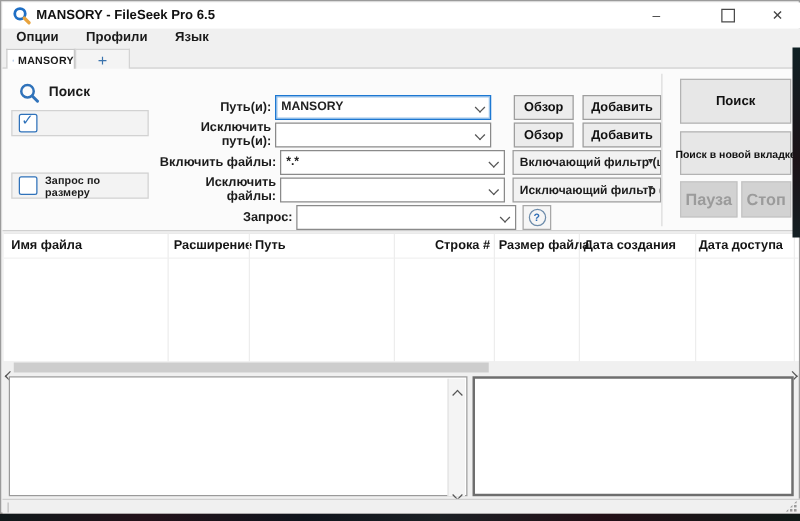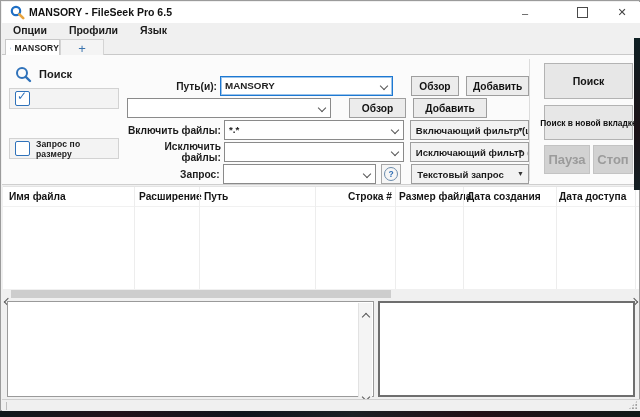--- a/index.html
+++ b/index.html
@@ -168,20 +168,21 @@
         <span class="flabel">Путь(и):</span>
         <span class="combo w-wide focused">
           <span class="val">MANSORY</span>
           <span class="chv down"></span>
         </span>
         <span class="pushbtn browse">Обзор</span>
         <span class="pushbtn add">Добавить</span>
       </div>
 
       <div id="frow-1" class="abs frow">
+        <span class="flabel">Исключить путь(и):</span>
         <span class="combo w-wide">
           <span class="val"></span>
           <span class="chv down"></span>
         </span>
         <span class="pushbtn browse">Обзор</span>
         <span class="pushbtn add">Добавить</span>
       </div>
 
       <div id="frow-2" class="abs frow">
         <span class="flabel">Включить файлы:</span>
@@ -208,24 +209,20 @@
       </div>
 
       <div id="frow-4" class="abs frow">
         <span class="flabel">Запрос:</span>
         <span class="combo w-short">
           <span class="val"></span>
           <span class="chv down"></span>
         </span>
         <span class="helpbtn">
           <span class="ring">?</span>
-        </span>
-        <span class="fselect" style="margin-left:10px">
-          <span class="val">Текстовый запрос</span>
-          <span class="arr">▼</span>
         </span>
       </div>
 
       <div id="form-vline" class="abs"></div>
 
       <div id="btn-search" class="abs bigbtn">Поиск</div>
       <div id="btn-search-new" class="abs bigbtn">Поиск в новой вкладке</div>
       <div id="btn-pause" class="abs disbtn">Пауза</div>
       <div id="btn-stop" class="abs disbtn">Стоп</div>
     </div>

